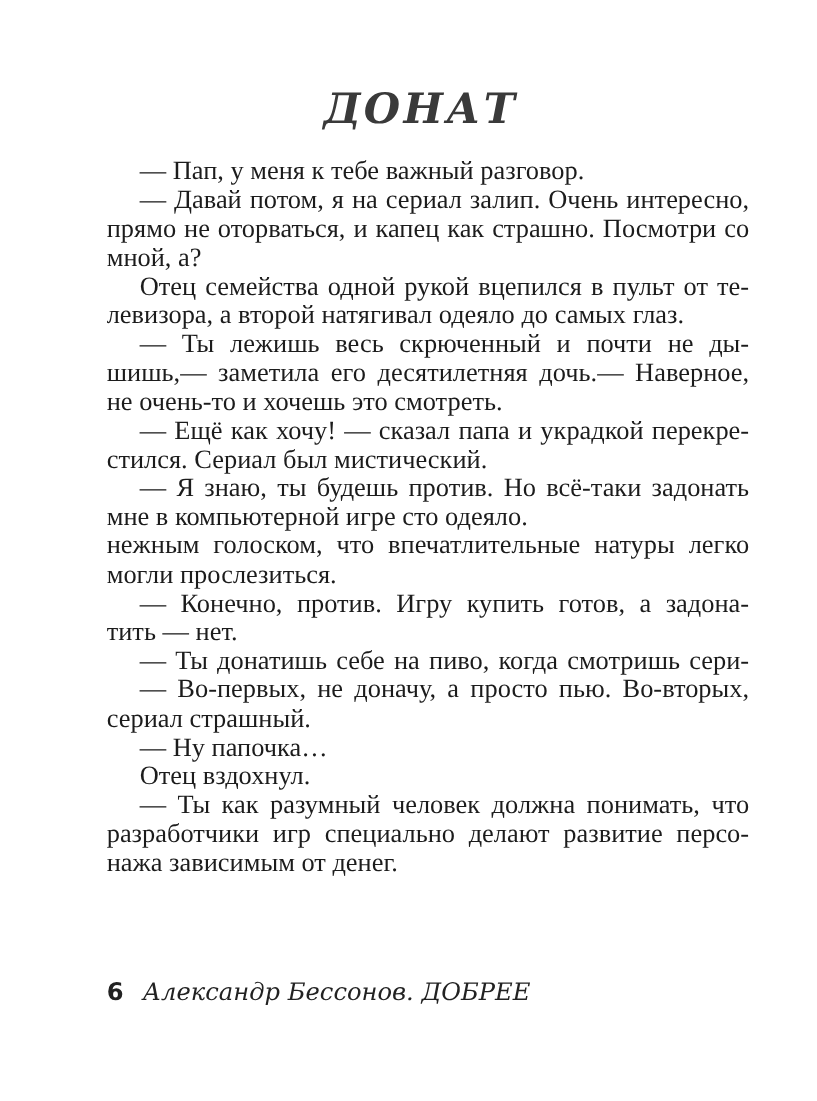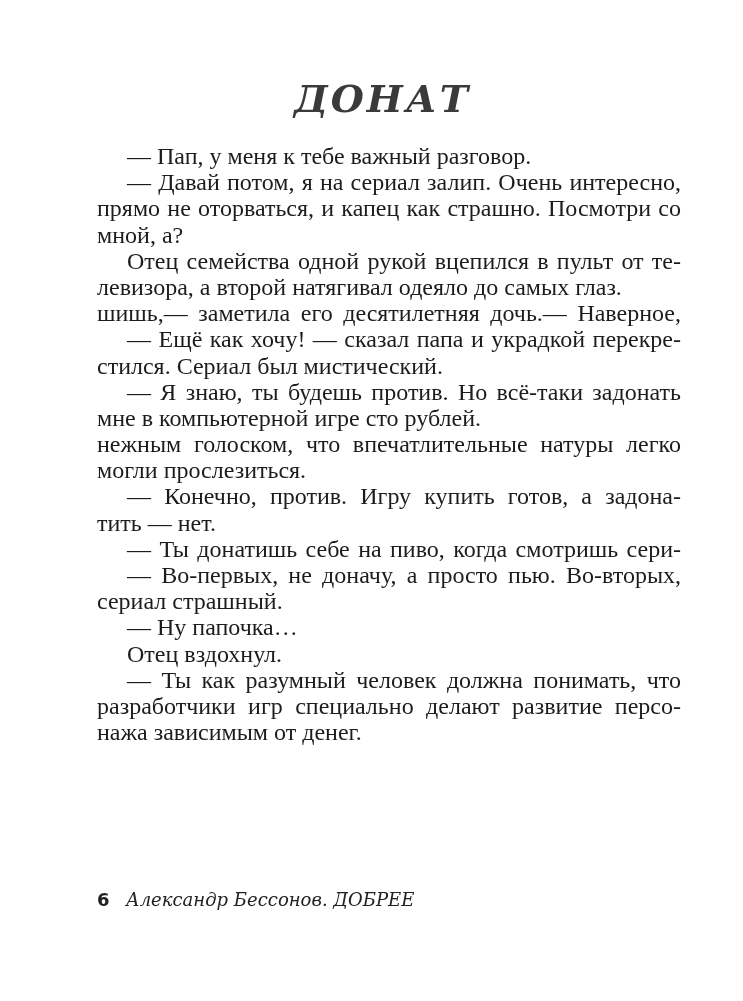--- a/index.html
+++ b/index.html
@@ -11,42 +11,44 @@
   }
   .text {
     position:absolute; left:97px; top:143px; width:584px;
     font-family:"Liberation Serif", serif; font-size:24px; line-height:26.2px;
     color:#1c1c1c;
   }
   .line { display:block; height:26.2px; white-space:nowrap; }
   .line.j { text-align:justify; text-align-last:justify; }
   .line.ind { padding-left:30px; }
   .footer {
-    position:absolute; left:97px; top:889px; font-size:18px; color:#222;
+    position:absolute; left:97px; top:889px; font-size:22px; color:#222;
   }
   .footer .num { font-family:"DejaVu Sans", sans-serif; font-weight:bold; margin-right:12px; }
   .footer .auth { font-family:"DejaVu Serif", serif; font-style:italic; }
 </style>
 </head>
 <body>
 
 <div class="title">ДОНАТ</div>
 
 <div class="text" id="body-text">
     <span class="line ind">— Пап, у меня к тебе важный разговор.</span>
     <span class="line ind j">— Давай потом, я на сериал залип. Очень интересно,</span>
     <span class="line j">прямо не оторваться, и капец как страшно. Посмотри со</span>
     <span class="line">мной, а?</span>
     <span class="line ind j">Отец семейства одной рукой вцепился в пульт от те-</span>
     <span class="line">левизора, а второй натягивал одеяло до самых глаз.</span>
+    <span class="line ind j">— Ты лежишь весь скрюченный и почти не ды-</span>
     <span class="line j">шишь,— заметила его десятилетняя дочь.— Наверное,</span>
+    <span class="line">не очень-то и хочешь это смотреть.</span>
     <span class="line ind j">— Ещё как хочу! — сказал папа и украдкой перекре-</span>
     <span class="line">стился. Сериал был мистический.</span>
     <span class="line ind j">— Я знаю, ты будешь против. Но всё-таки задонать</span>
-    <span class="line">мне в компьютерной игре сто рублей.</span>
+    <span class="line">мне в компьютерной игре сто одеяло.</span>
     <span class="line j">нежным голоском, что впечатлительные натуры легко</span>
     <span class="line">могли прослезиться.</span>
     <span class="line ind j">— Конечно, против. Игру купить готов, а задона-</span>
     <span class="line">тить — нет.</span>
     <span class="line ind j">— Ты донатишь себе на пиво, когда смотришь сери-</span>
     <span class="line ind j">— Во-первых, не доначу, а просто пью. Во-вторых,</span>
     <span class="line">сериал страшный.</span>
     <span class="line ind">— Ну папочка…</span>
     <span class="line ind">Отец вздохнул.</span>
     <span class="line ind j">— Ты как разумный человек должна понимать, что</span>

